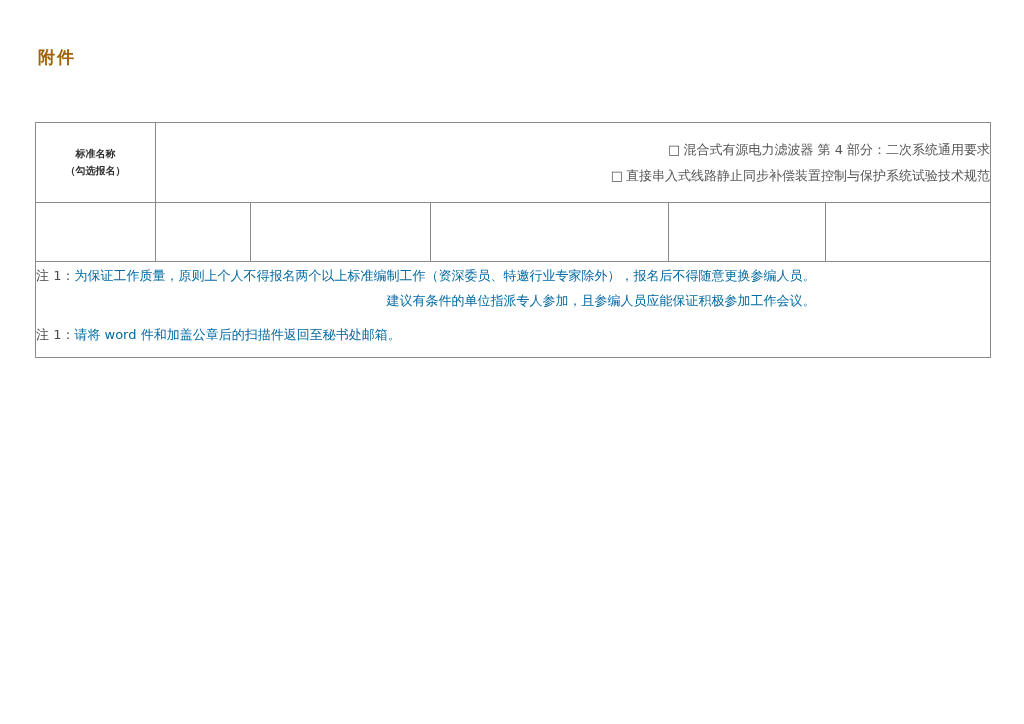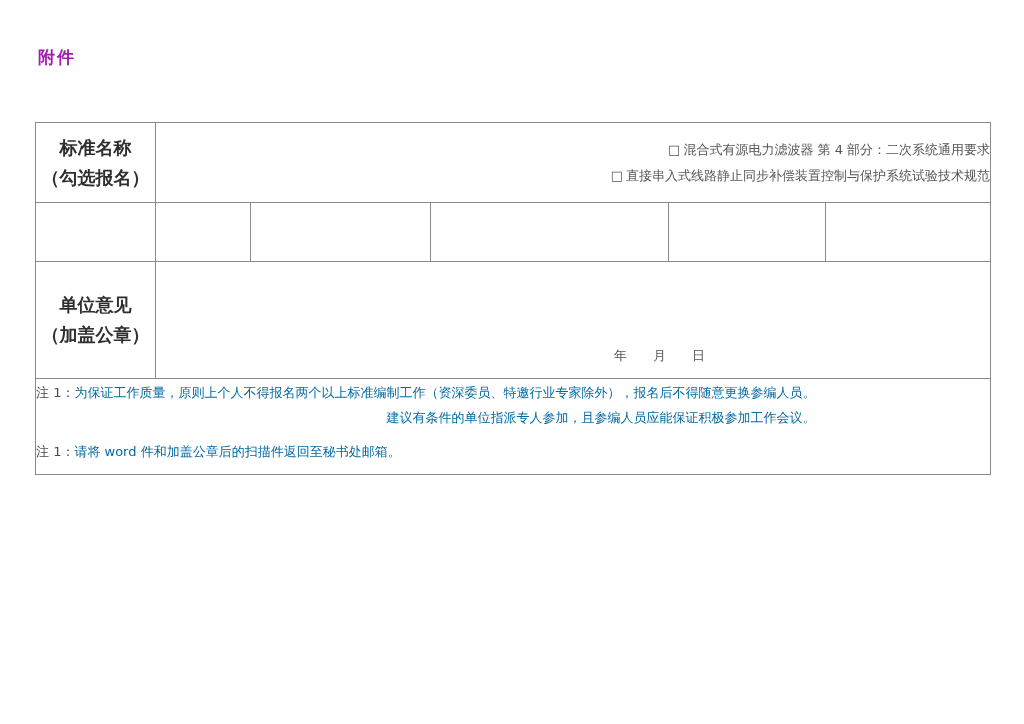--- a/index.html
+++ b/index.html
@@ -7,21 +7,21 @@
   body {
     width: 1024px; height: 724px;
     background: #ffffff;
     font-family: "DejaVu Sans", "Liberation Sans", sans-serif;
     color: #333;
   }
   .page { position: relative; width: 1024px; height: 724px; background: #fff; overflow: hidden; }
 
   .attachment {
     position: absolute; left: 38px; top: 46px;
-    font-size: 17px; font-weight: bold; color: #a21caf;
+    font-size: 17px; font-weight: bold; color: #a16207;
     letter-spacing: 2px;
   }
   .title {
     position: absolute; left: 0; top: 88px; width: 100%;
     text-align: center; font-size: 18px; font-weight: bold; color: #222;
     letter-spacing: 1px;
   }
 
   table.form {
     position: absolute; left: 35px; top: 122px;
@@ -34,21 +34,21 @@
   }
 
   .r-standard { height: 80px; }
   .r-header   { height: 73px; }
   .r-entry    { height: 59px; }
   .r-contact  { height: 76px; }
   .r-opinion  { height: 117px; }
   .r-notes    { height: 96px; }
 
   .bold-label {
-    font-weight: bold; font-size: 18px; color: #2f2f2f;
+    font-weight: bold; font-size: 10px; color: #2f2f2f;
     text-align: center; line-height: 1.65;
   }
   .thin { font-weight: normal; font-size: 13px; color: #555; }
 
   .options-cell { padding: 6px 10px; vertical-align: middle; }
   .option-line { line-height: 26px; font-size: 13px; color: #555; white-space: nowrap; text-align: right; }
   .checkbox { display: inline-block; margin-right: 3px; font-size: 13px; color: #555; }
 
   .opinion-cell { position: relative; }
   .date-line {
@@ -99,29 +99,20 @@
     <tr class="r-entry">
       <td></td>
       <td></td>
       <td></td>
       <td></td>
       <td></td>
       <td></td>
     </tr>
 
 
-    <tr class="r-opinion">
-      <td class="bold-label">
-        <div>单位意见</div>
-        <div>（加盖公章）</div>
-      </td>
-      <td colspan="5" class="opinion-cell">
-        <div class="date-line thin">年　　月　　日</div>
-      </td>
-    </tr>
 
     <tr class="r-notes">
       <td colspan="6" class="notes-cell">
         <div class="note">
           <span class="note-label">注 1：</span>
           <span class="note-lines">
             <div class="note-line">为保证工作质量，原则上个人不得报名两个以上标准编制工作（资深委员、特邀行业专家除外），报名后不得随意更换参编人员。</div>
             <div class="note-line">建议有条件的单位指派专人参加，且参编人员应能保证积极参加工作会议。</div>
           </span>
         </div>

